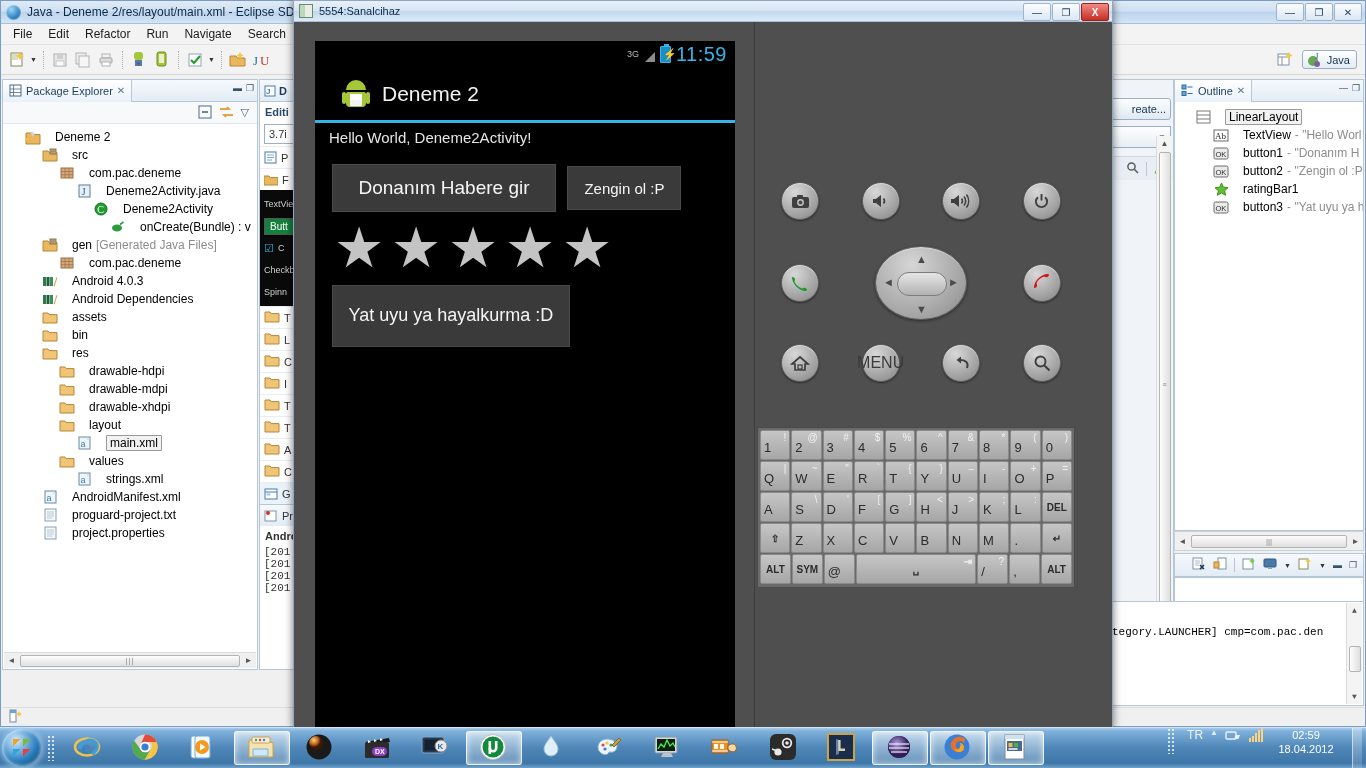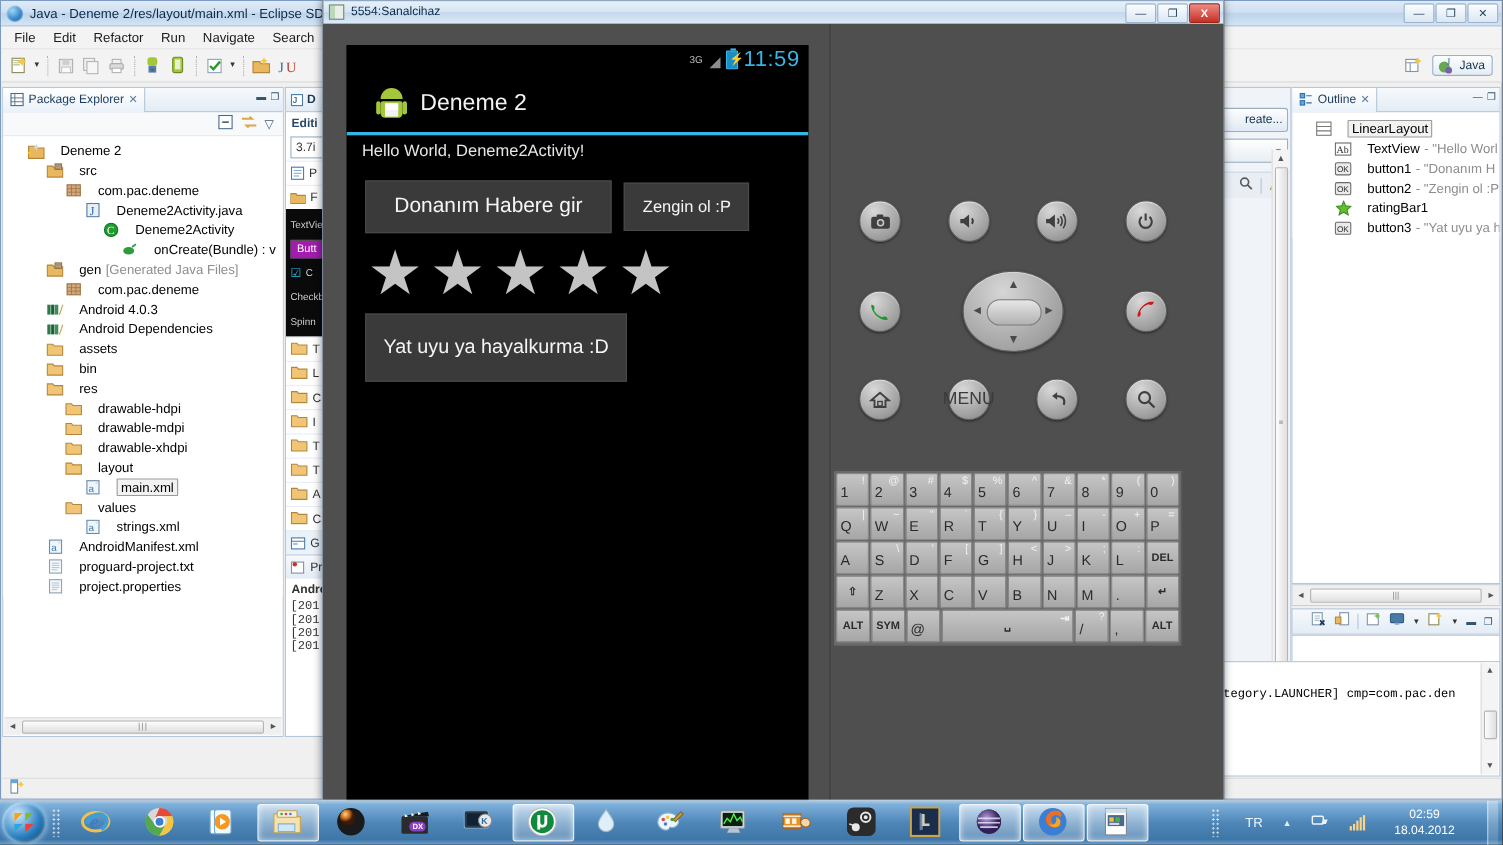--- a/index.html
+++ b/index.html
@@ -157,21 +157,21 @@
     font-size: 11px; display: flex; align-items: center; padding-left: 4px;
   }
   .mid-pal-row {
     height: 22px; display: flex; align-items: center; gap: 4px;
     padding-left: 4px; font-size: 11px; white-space: nowrap;
     border-top: 1px solid #e8eef4;
   }
   .mid-dark { background: #0a0a0a; color: #cfcfcf; }
   .mid-dark .mid-pal-row { border-top: none; }
   .mid-btnchip {
-    background: #a21caf; color: #fff; font-size: 10px;
+    background: #15803d; color: #fff; font-size: 10px;
     padding: 2px 5px; border: 1px solid #555;
   }
 
   
   #right-col { position: absolute; right: 1px; top: 78px; width: 190px; bottom: 56px; }
 
   
   #console {
     position: absolute; right: 1px; bottom: 20px; width: 256px; top: 600px;
     background: #fff; border: 1px solid #b6c7d9;
@@ -382,22 +382,22 @@
     flex: 0 0 auto;
   }
   .tbtn.active {
     background: linear-gradient(to bottom, rgba(255,255,255,.55), rgba(255,255,255,.2));
     border: 1px solid rgba(255,255,255,.85);
     box-shadow: inset 0 0 6px rgba(255,255,255,.7);
   }
   .ticon { width: 30px; height: 30px; position: relative; }
 
   .tray {
-    margin-left: auto; height: 41px; display: flex; align-items: center;
-    gap: 18px; padding-right: 4px;
+    margin-left: auto; height: 41px; display: flex; align-items: flex-start;
+    gap: 7px; padding-right: 4px;
   }
   .tray-lang { font-size: 12px; color: #e9f4ff; }
   .tray-up { font-size: 8px; color: #dff0ff; }
   .clock-box {
     width: 72px; text-align: center; color: #fff; font-size: 11px; line-height: 14px;
   }
   .showdesk {
     width: 10px; height: 41px; margin-left: 3px;
     background: linear-gradient(to bottom, rgba(255,255,255,.35), rgba(255,255,255,.12));
     border-left: 1px solid rgba(255,255,255,.55);

